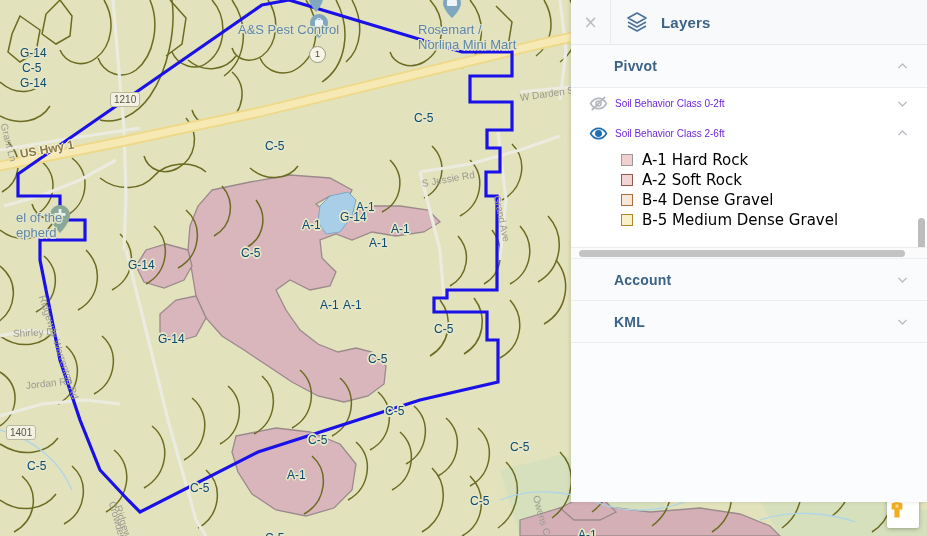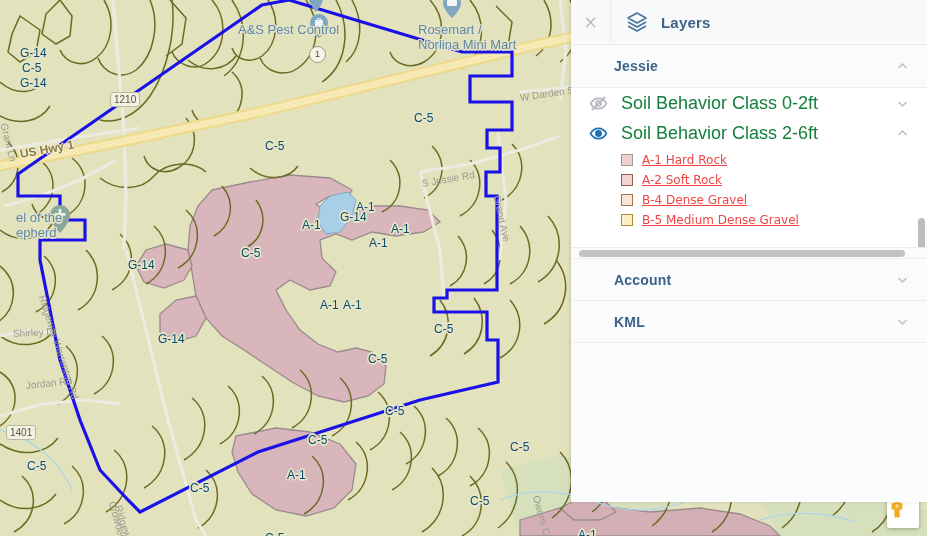--- a/index.html
+++ b/index.html
@@ -135,40 +135,39 @@
   .layer-inner { padding: 0 0 4px 0; }
 
   .layer-row {
     display: flex; align-items: center;
     height: 30px;
     padding: 0 18px 0 18px;
     cursor: pointer;
   }
   .eye-wrap { width: 26px; display: flex; align-items: center; }
   .layer-name {
-    flex: 1; font-size: 18px; color: #15803d;
-    margin-left: 6px; white-space: nowrap;
+    flex: 1; font-size: 10px; color: #6d28d9;
+    white-space: nowrap;
   }
 
   .legend-list { padding: 2px 0 2px 0; }
   .legend-row {
     display: flex; align-items: center;
     height: 20px; padding-left: 50px;
   }
   .swatch {
     width: 12px; height: 12px;
     border: 1px solid #999;
     margin-right: 9px;
     flex: none;
   }
   .legend-text {
-    font-size: 12px; color: #ef4444;
+    font-size: 15px; color: #000000;
     white-space: nowrap;
     font-family: "DejaVu Sans", sans-serif;
-    text-decoration: underline;
   }
 
   .hscroll-track {
     height: 11px; min-height: 11px;
     background: #fbfbfb;
     padding: 2px 8px;
     border-bottom: 1px solid #eceff1;
   }
   .hscroll-thumb {
     height: 7px; width: 96%;
@@ -456,21 +455,21 @@
         <svg width="24" height="24" viewBox="0 0 24 24" fill="none" stroke="#4a7299" stroke-width="1.6" stroke-linejoin="round">
           <path d="M12,3 L21,8 L12,13 L3,8 Z"></path>
           <path d="M3,12 L12,17 L21,12"></path>
           <path d="M3,16 L12,21 L21,16"></path>
         </svg>
       </div>
       <div class="header-title">Layers</div>
     </div>
 
     <div class="accordion-head">
-      <div class="accordion-title">Jessie</div>
+      <div class="accordion-title">Pivvot</div>
       <svg class="chev" viewBox="0 0 16 16" fill="none" stroke="#b7bcc2" stroke-width="1.7">
         <path d="M3,10 L8,5 L13,10"></path>
       </svg>
     </div>
 
     <div class="layer-scroll">
       <div class="layer-inner">
 
         <div class="layer-row">
           <div class="eye-wrap">

